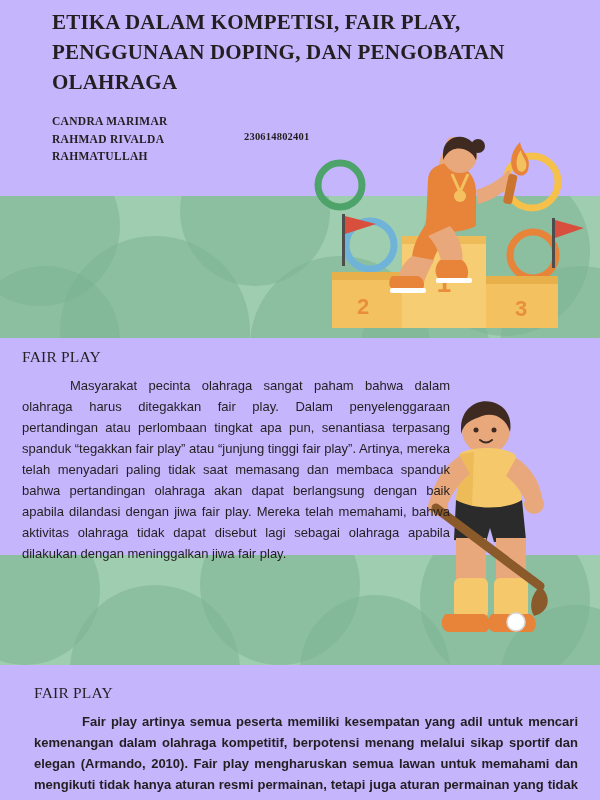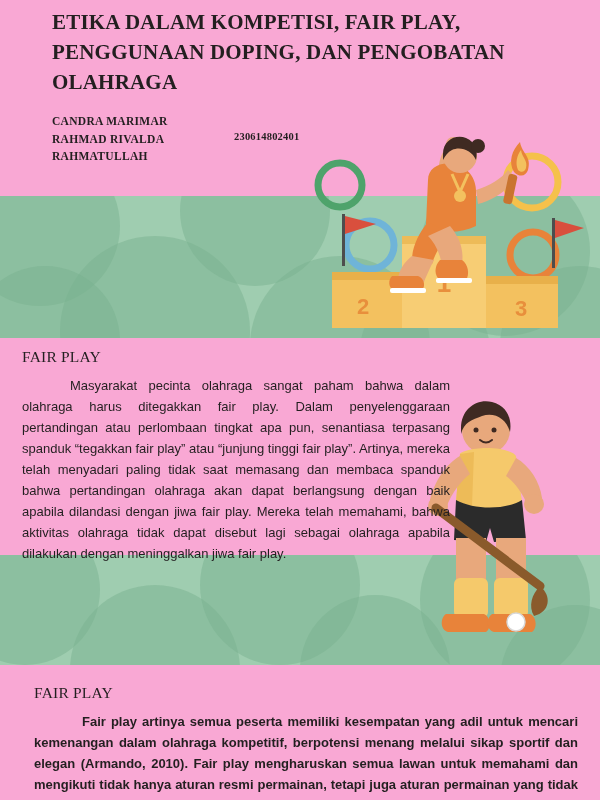--- a/index.html
+++ b/index.html
@@ -5,21 +5,21 @@
   * { box-sizing: border-box; margin: 0; padding: 0; }
   html, body {
     width: 600px; height: 800px;
     font-family: "Liberation Sans", sans-serif;
     background: #ffffff;
     overflow: hidden;
   }
   .page {
     position: relative;
     width: 600px; height: 800px;
-    background: #f9a8d4;
+    background: #c4b5fd;
     overflow: hidden;
   }
 
   
   .title-block {
     position: absolute;
     left: 52px; top: 8px; right: 40px;
   }
   .doc-title {
     font-family: "Liberation Serif", serif;
@@ -34,21 +34,21 @@
     font-family: "Liberation Serif", serif;
     font-weight: bold;
     font-size: 11.5px;
     line-height: 1.5;
     color: #231f20;
     letter-spacing: 0.3px;
     position: relative;
   }
   .nim {
     position: absolute;
-    left: 182px;
+    left: 192px;
     top: 16px;
     font-size: 10.5px;
     font-weight: bold;
     letter-spacing: 0.2px;
   }
 
   
   .banner {
     position: absolute;
     left: 0; right: 0;

